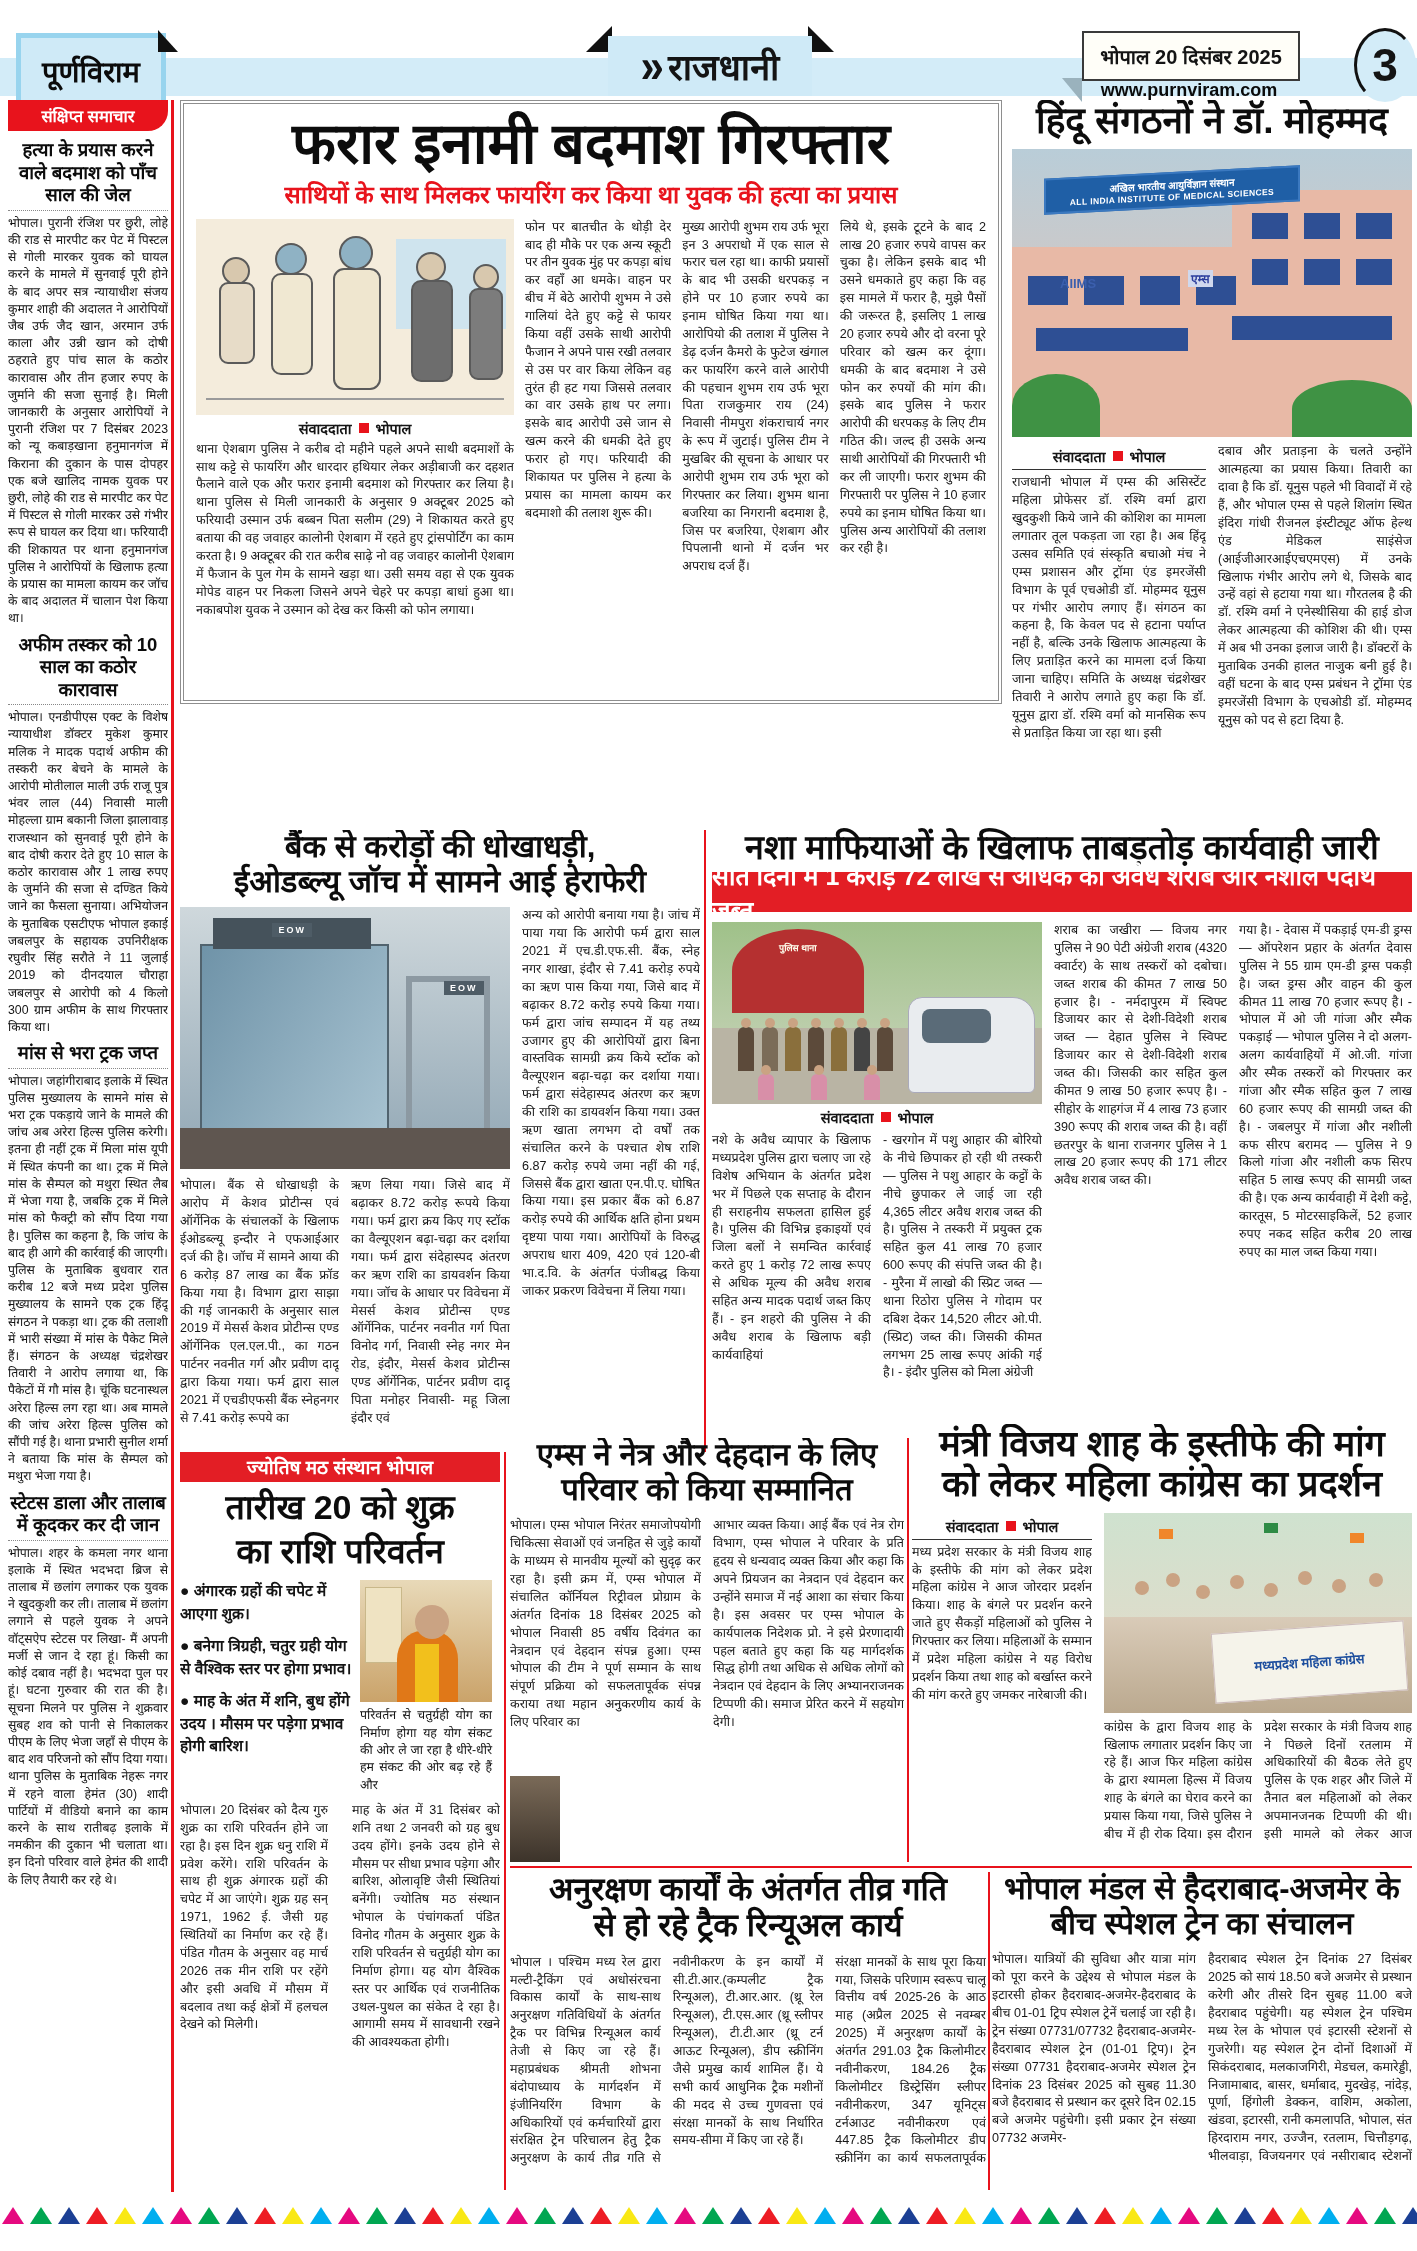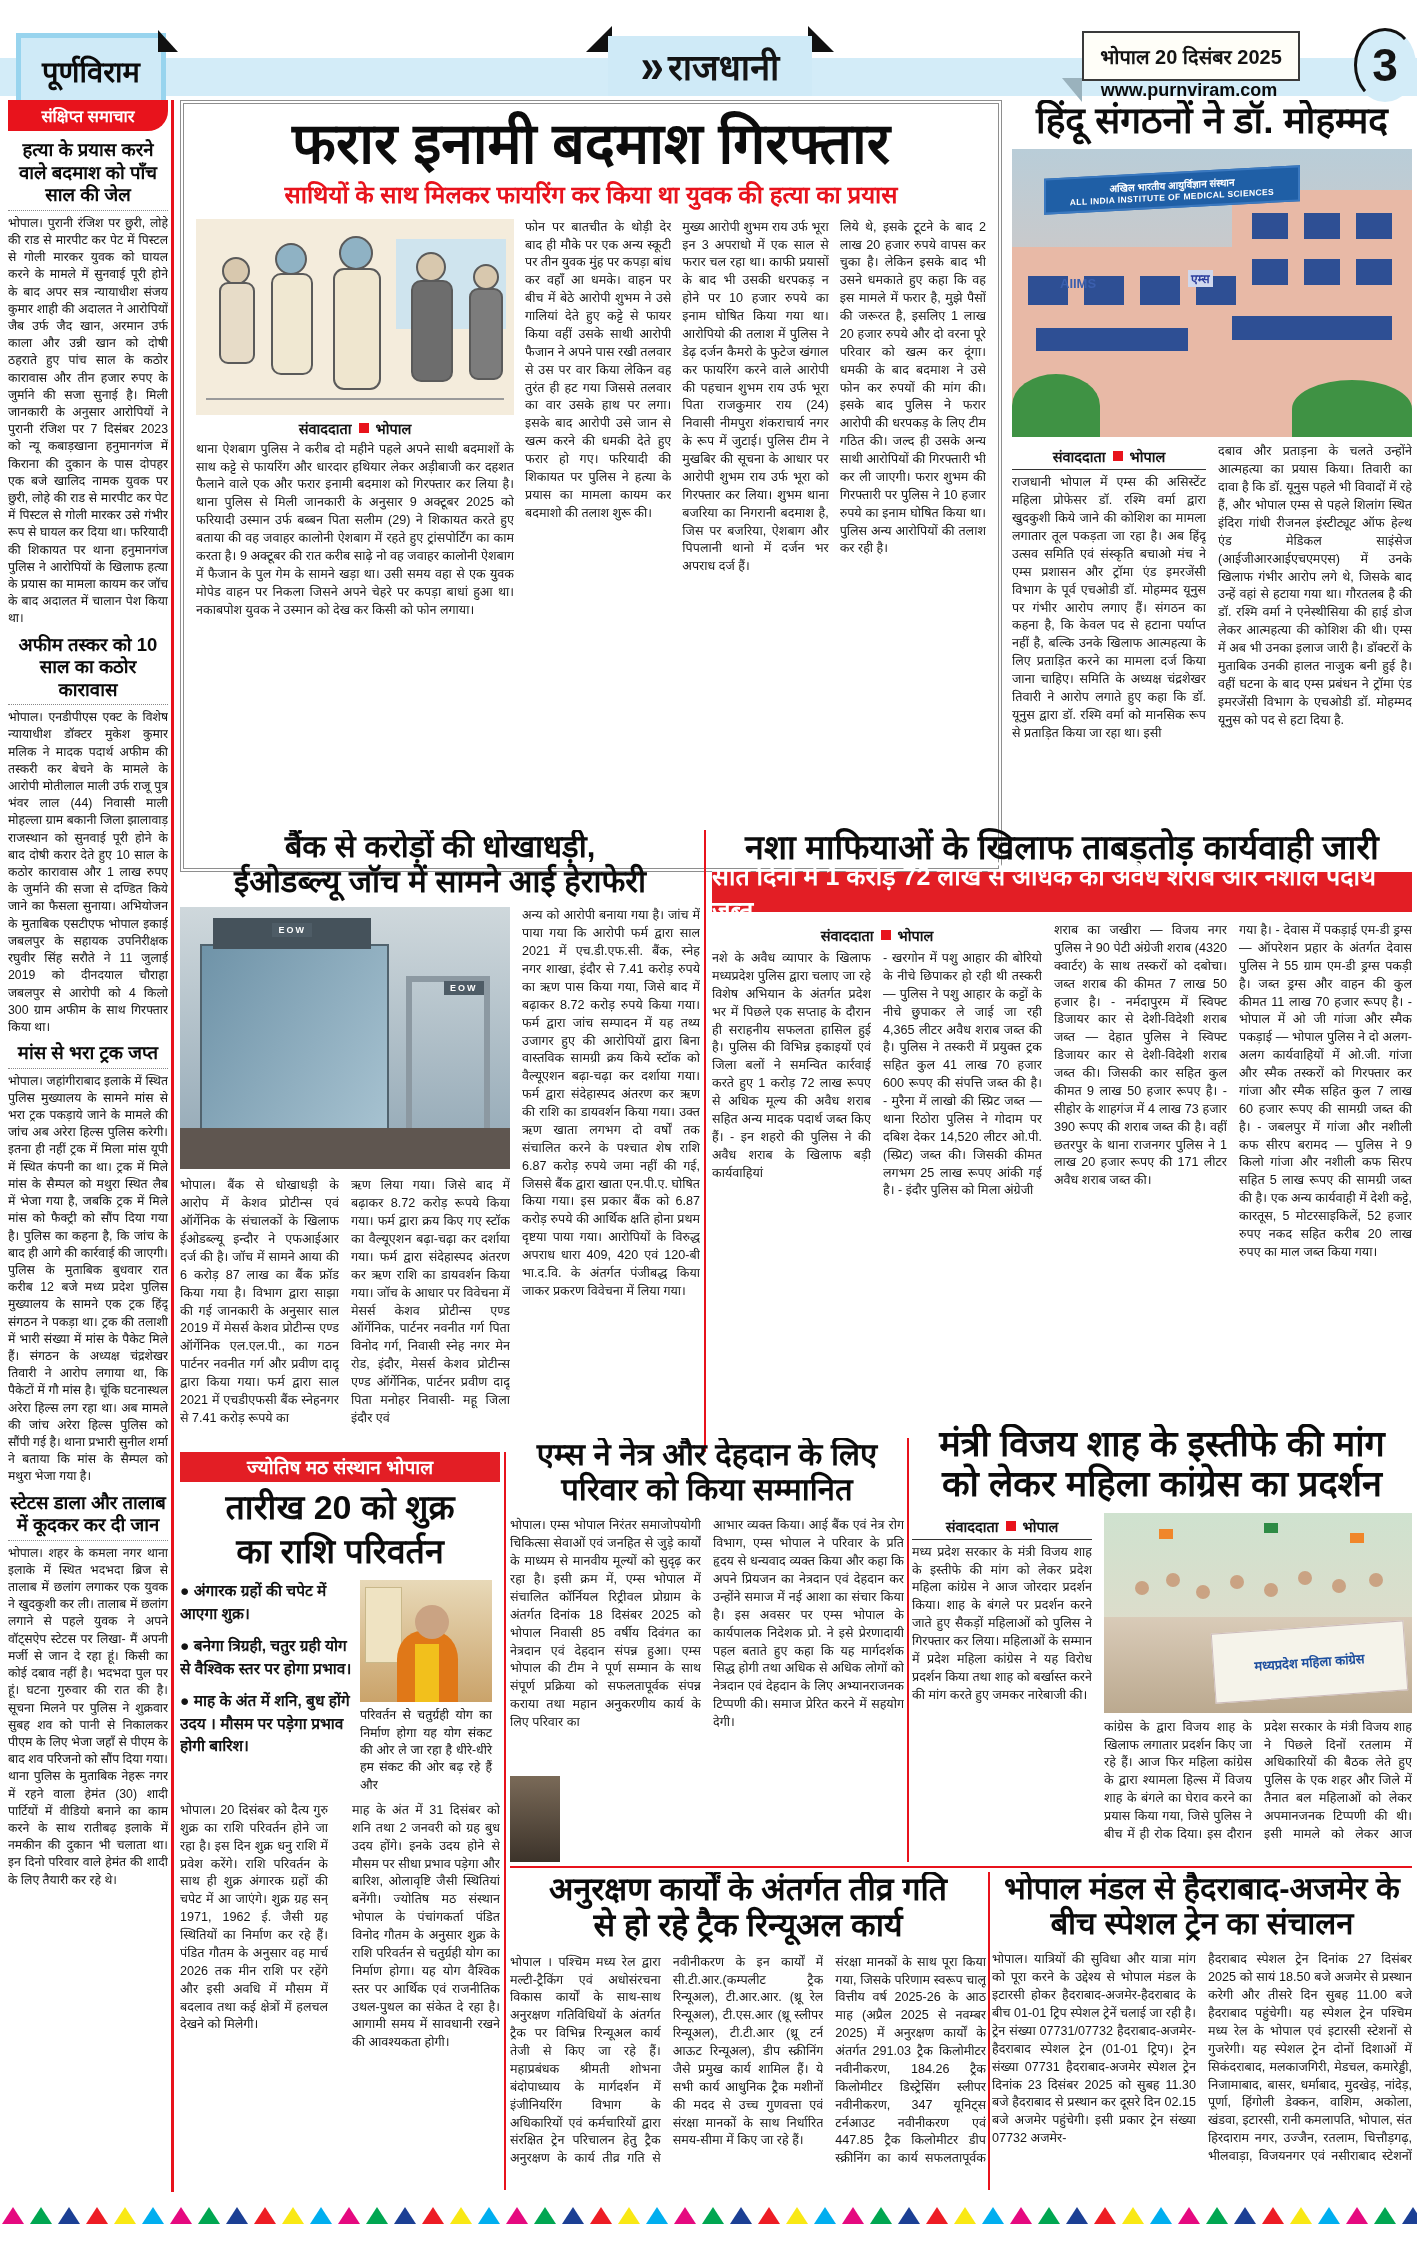--- a/index.html
+++ b/index.html
@@ -34,21 +34,21 @@
   .red-banner{background:#e31e25;color:#fff;font-weight:bold;display:flex;align-items:center;justify-content:center;}
   
   .sidebar{left:8px;top:100px;width:160px;height:2092px;overflow:hidden;}
   .sidebar-divider{left:171px;top:100px;width:3px;height:2092px;}
   .side-tab{background:#e8131c;color:#fff;font-weight:bold;font-size:16.5px;text-align:center;
             padding:4px 2px;border-radius:0 0 20px 0;margin-bottom:8px;}
   .brief-title{font-weight:bold;font-size:18.5px;text-align:center;line-height:1.22;color:#0c0c0c;margin:6px 0 2px;}
   .brief-sep{border-top:1px dotted #888;margin:3px 0 4px;}
   .brief-body{font-size:12.3px;line-height:1.4;text-align:justify;}
   
-  .lead{left:180px;top:100px;width:822px;height:772px;border:4px double #8e8e8e;padding:8px 12px;box-sizing:border-box;overflow:hidden;}
+  .lead{left:180px;top:100px;width:822px;height:604px;border:4px double #8e8e8e;padding:8px 12px;box-sizing:border-box;overflow:hidden;}
   .lead .hl1{font-size:57px;}
   .lead .hl2{font-size:24px;color:#e8131c;margin-top:6px;}
   .lead-body{display:flex;gap:11px;margin-top:10px;height:582px;}
   .lead-left{width:318px;flex:none;display:flex;flex-direction:column;}
   .lead-illu{width:318px;height:196px;background:#f3ead9;}
   .lead-cols{flex:1;display:flex;gap:11px;}
   .lead-cols .body-col{flex:1;}
   
   .aiims{left:1012px;top:100px;width:400px;height:726px;overflow:hidden;}
   .aiims .hl1{font-size:37px;}
@@ -286,20 +286,35 @@
       <div class="body-col bank-col3">अन्य को आरोपी बनाया गया है। जांच में पाया गया कि आरोपी फर्म द्वारा साल 2021 में एच.डी.एफ.सी. बैंक, स्नेह नगर शाखा, इंदौर से 7.41 करोड़ रुपये का ऋण पास किया गया, जिसे बाद में बढ़ाकर 8.72 करोड़ रुपये किया गया। फर्म द्वारा जांच सम्पादन में यह तथ्य उजागर हुए की आरोपियों द्वारा बिना वास्तविक सामग्री क्रय किये स्टॉक को वैल्यूएशन बढ़ा-चढ़ा कर दर्शाया गया। फर्म द्वारा संदेहास्पद अंतरण कर ऋण की राशि का डायवर्शन किया गया। उक्त ऋण खाता लगभग दो वर्षों तक संचालित करने के पश्चात शेष राशि 6.87 करोड़ रुपये जमा नहीं की गई, जिससे बैंक द्वारा खाता एन.पी.ए. घोषित किया गया। इस प्रकार बैंक को 6.87 करोड़ रुपये की आर्थिक क्षति होना प्रथम दृष्टया पाया गया। आरोपियों के विरुद्ध अपराध धारा 409, 420 एवं 120-बी भा.द.वि. के अंतर्गत पंजीबद्ध किया जाकर प्रकरण विवेचना में लिया गया।</div>
     </div>
   </div>
   <div class="abs redline" style="left:704px;top:830px;width:2px;height:622px;"></div>
 
   <div class="abs liquor">
     <div class="hl hl1">नशा माफियाओं के खिलाफ ताबड़तोड़ कार्यवाही जारी</div>
     <div class="red-banner">सात दिनों में 1 करोड़ 72 लाख से अधिक की अवैध शराब और नशीले पदार्थ जब्त</div>
     <div class="liquor-body">
       <div class="liquor-left">
+        <div class="photo liq-photo">
+          <div class="arch"><span>पुलिस थाना</span></div>
+          <div style="position:absolute;left:0;bottom:0;width:100%;height:42%;background:#b9b4a4;"></div>
+          <div class="figure" style="left:8%;bottom:18%;"></div>
+          <div class="figure" style="left:15%;bottom:18%;background:#7b6c58;"></div>
+          <div class="figure" style="left:22%;bottom:18%;background:#8a6f3c;"></div>
+          <div class="figure" style="left:29%;bottom:18%;"></div>
+          <div class="figure" style="left:36%;bottom:18%;background:#8a6f3c;"></div>
+          <div class="figure" style="left:43%;bottom:18%;background:#444;"></div>
+          <div class="figure" style="left:50%;bottom:18%;"></div>
+          <div class="figure" style="left:14%;bottom:2%;height:26px;background:#d88fa8;"></div>
+          <div class="figure" style="left:30%;bottom:2%;height:26px;background:#d88fa8;"></div>
+          <div class="figure" style="left:46%;bottom:2%;height:26px;background:#d88fa8;"></div>
+          <div class="suv"></div>
+        </div>
         <div class="byline">
           <span>संवाददाता</span>
           <span class="red-sq"></span>
           <span>भोपाल</span>
         </div>
         <div class="liquor-left-cols">
           <div class="body-col">नशे के अवैध व्यापार के खिलाफ मध्यप्रदेश पुलिस द्वारा चलाए जा रहे विशेष अभियान के अंतर्गत प्रदेश भर में पिछले एक सप्ताह के दौरान ही सराहनीय सफलता हासिल हुई है। पुलिस की विभिन्न इकाइयों एवं जिला बलों ने समन्वित कार्रवाई करते हुए 1 करोड़ 72 लाख रूपए से अधिक मूल्य की अवैध शराब सहित अन्य मादक पदार्थ जब्त किए हैं। - इन शहरो की पुलिस ने की अवैध शराब के खिलाफ बड़ी कार्यवाहियां</div>
           <div class="body-col">- खरगोन में पशु आहार की बोरियो के नीचे छिपाकर हो रही थी तस्करी — पुलिस ने पशु आहार के कट्टों के नीचे छुपाकर ले जाई जा रही 4,365 लीटर अवैध शराब जब्त की है। पुलिस ने तस्करी में प्रयुक्त ट्रक सहित कुल 41 लाख 70 हजार 600 रूपए की संपत्ति जब्त की है। - मुरैना में लाखो की स्प्रिट जब्त — थाना रिठोरा पुलिस ने गोदाम पर दबिश देकर 14,520 लीटर ओ.पी. (स्प्रिट) जब्त की। जिसकी कीमत लगभग 25 लाख रूपए आंकी गई है। - इंदौर पुलिस को मिला अंग्रेजी</div>
         </div>
       </div>

